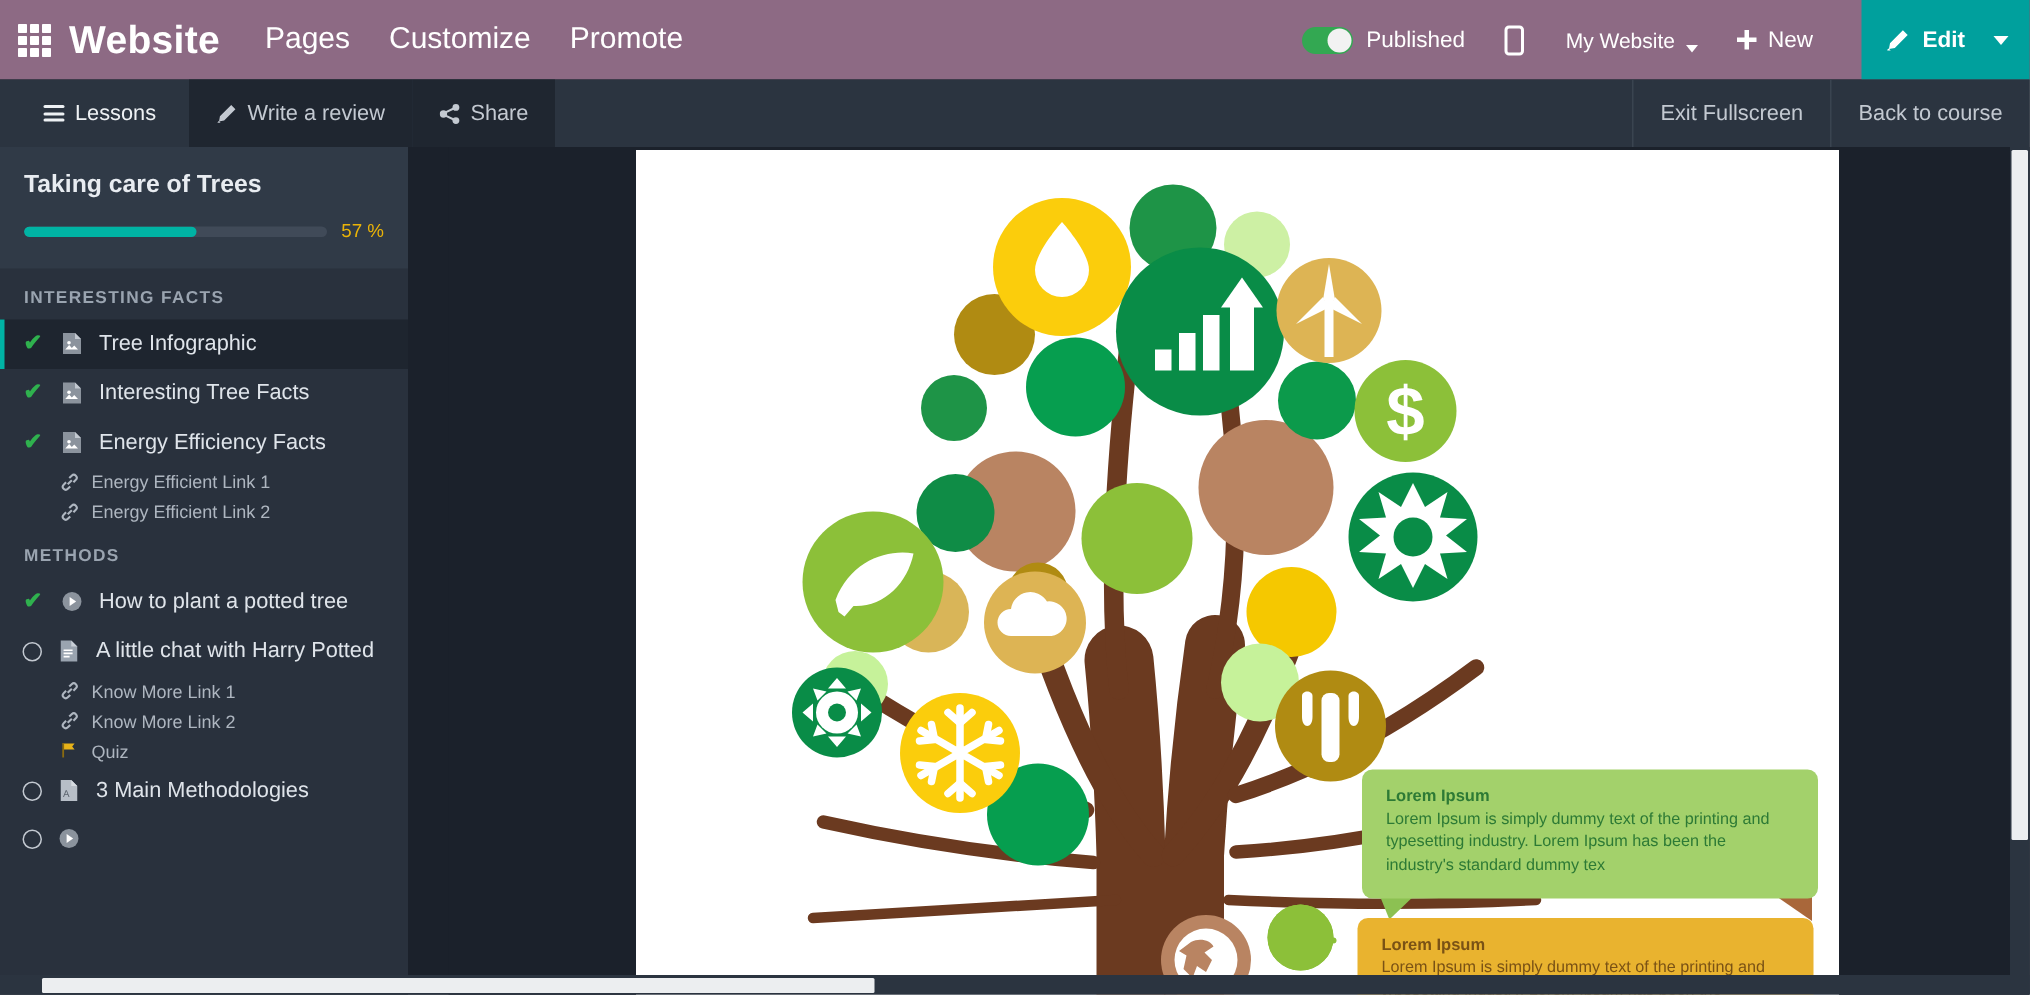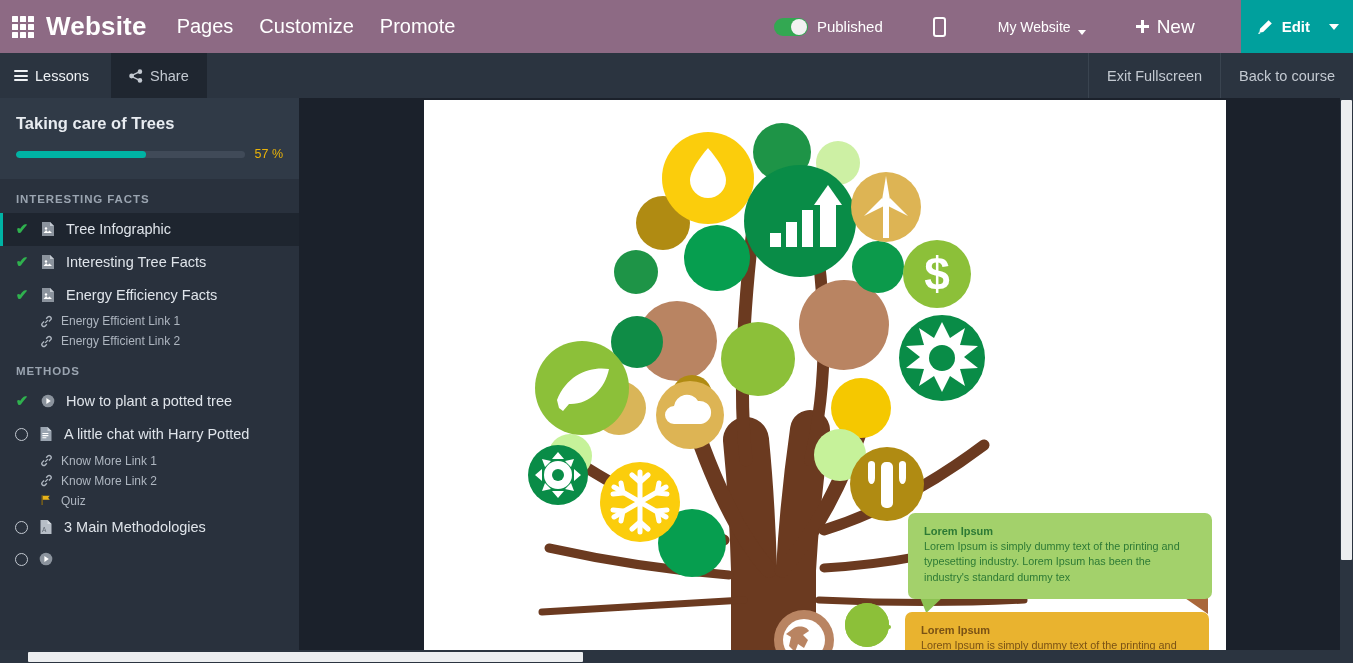--- a/index.html
+++ b/index.html
@@ -35,21 +35,21 @@
     margin-right: 30px;
     white-space: nowrap;
   }
   .top-menu {
     display: flex; align-items: center; gap: 26px;
     font-size: 20px;
   }
   .top-menu > span { cursor: pointer; white-space: nowrap; }
   .topbar-right {
     margin-left: auto;
-    display: flex; align-items: center; height: 47px; gap: 24px;
+    display: flex; align-items: center; height: 47px;
   }
   .pub-toggle {
     display: flex; align-items: center; gap: 9px;
     margin-right: 26px; font-size: 15px; white-space: nowrap;
   }
   .switch {
     width: 34px; height: 18px; border-radius: 9px;
     background: #33a852; position: relative; flex: none;
   }
   .switch::after {
@@ -69,21 +69,21 @@
   }
   .caret {
     width: 0; height: 0;
     border-left: 4.5px solid transparent;
     border-right: 4.5px solid transparent;
     border-top: 5.5px solid #ffffff;
     display: inline-block;
   }
   .new-btn {
     display: flex; align-items: center; gap: 8px;
-    font-size: 19px; margin-right: 22px; white-space: nowrap;
+    font-size: 15px; margin-right: 32px; white-space: nowrap;
   }
   .plus {
     position: relative; width: 13px; height: 13px; flex: none;
   }
   .plus::before, .plus::after {
     content: ""; position: absolute; background: #fff;
   }
   .plus::before { left: 0; top: 5px; width: 13px; height: 3px; }
   .plus::after  { top: 0; left: 5px; height: 13px; width: 3px; }
   .edit-btn {
@@ -106,34 +106,34 @@
     position: absolute; left: 0; top: 53px;
     width: 1353px; height: 45px;
     background: #2b3440;
     display: flex; align-items: stretch;
     color: #c3c9d1; font-size: 14.5px;
   }
   .subtab {
     display: flex; align-items: center; gap: 7px;
     padding: 0 18px; cursor: pointer; white-space: nowrap;
   }
-  .subtab.lessons { color: #eef1f4; padding-left: 14px; padding-right: 22px; text-align: center; }
+  .subtab.lessons { color: #eef1f4; padding-left: 29px; padding-right: 22px; text-align: center; }
   .subtab.raised { background: #1f2630; }
   .subbar-right { margin-left: auto; display: flex; align-items: stretch; }
   .subbar-right .subtab { border-left: 1px solid #3a4450; }
   .hamburger { display: inline-block; width: 14px; }
   .hamburger i {
     display: block; height: 2px; background: #eef1f4;
     margin: 2.5px 0; border-radius: 1px;
   }
 
   
   .sidebar {
     position: absolute; left: 0; top: 98px;
-    width: 299px; height: 565px;
+    width: 272px; height: 565px;
     background: #29313d;
     overflow: hidden;
   }
   .course-head {
     background: #303a47;
     padding: 16px 16px 18px 16px;
   }
   .course-title {
     color: #e8ecf1; font-size: 16.5px; font-weight: bold;
     margin-bottom: 14px;
@@ -298,20 +298,26 @@
 </div>
 
 <div class="subbar">
   <div class="subtab lessons">
     <span class="hamburger">
         <i></i>
         <i></i>
         <i></i>
       </span>
     <span>Lessons</span>
+  </div>
+  <div class="subtab raised">
+    <svg width="14" height="14" viewBox="0 0 16 16">
+      <path fill="#c3c9d1" d="M11.6 1.2l3.2 3.2-8.6 8.6-3.9.7.7-3.9zM1.2 14.2l.9-.9 1.4 1.4H1.2z"></path>
+    </svg>
+    <span>Write a review</span>
   </div>
   <div class="subtab raised">
     <svg width="14" height="14" viewBox="0 0 16 16">
       <circle cx="12.5" cy="3" r="2.6" fill="#c3c9d1"></circle>
       <circle cx="12.5" cy="13" r="2.6" fill="#c3c9d1"></circle>
       <circle cx="3" cy="8" r="2.8" fill="#c3c9d1"></circle>
       <path stroke="#c3c9d1" stroke-width="1.6" d="M4.6 6.8l6.6-3.2M4.6 9.2l6.6 3.2"></path>
     </svg>
     <span>Share</span>
   </div>

